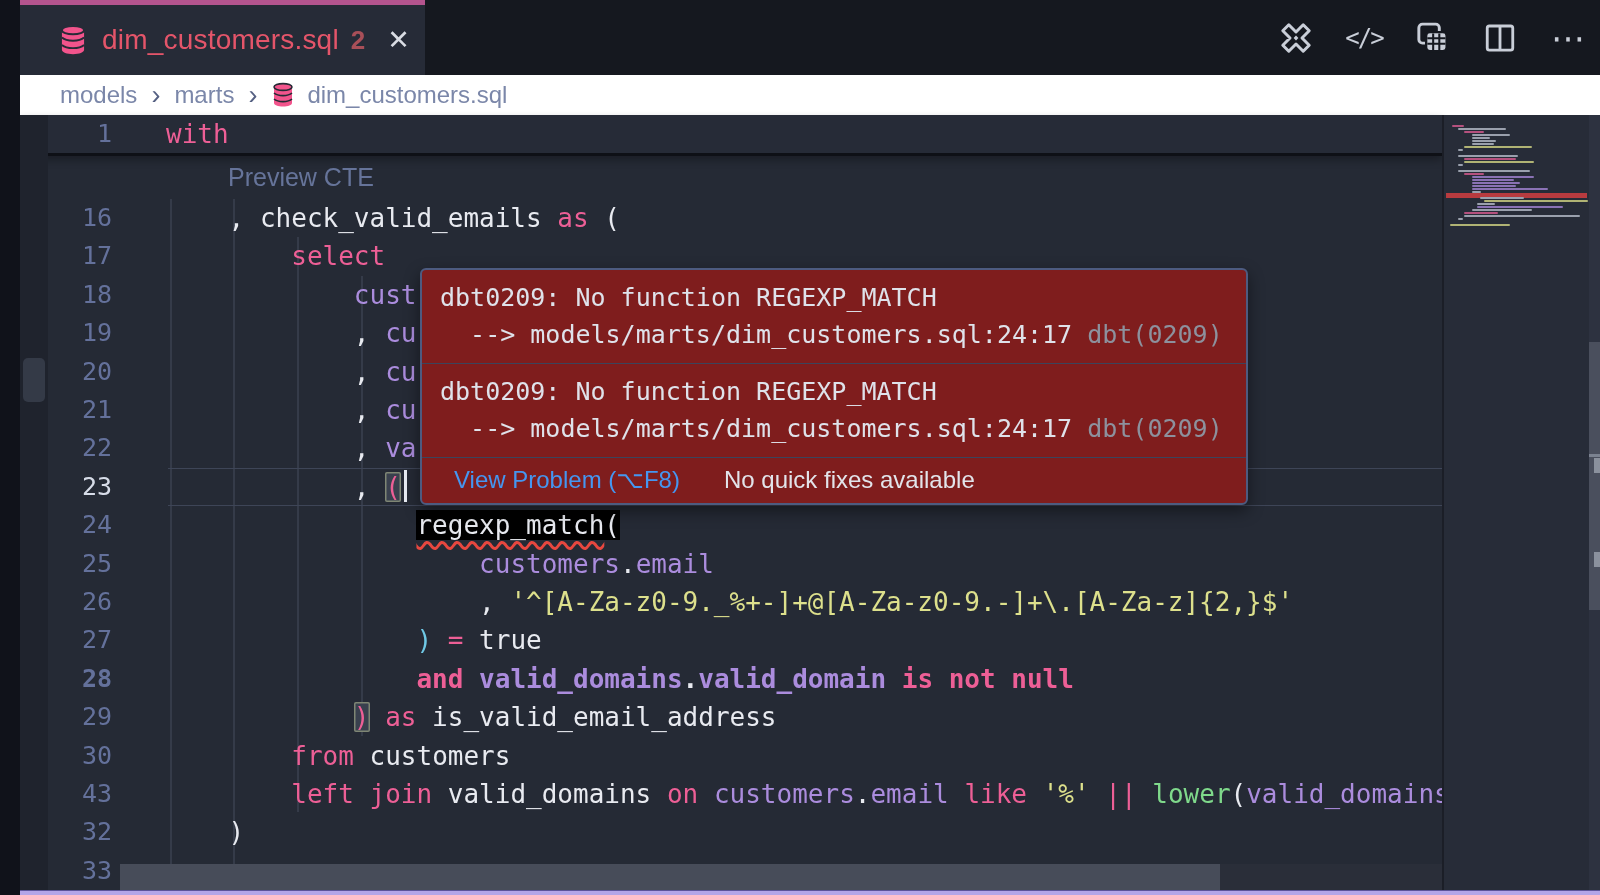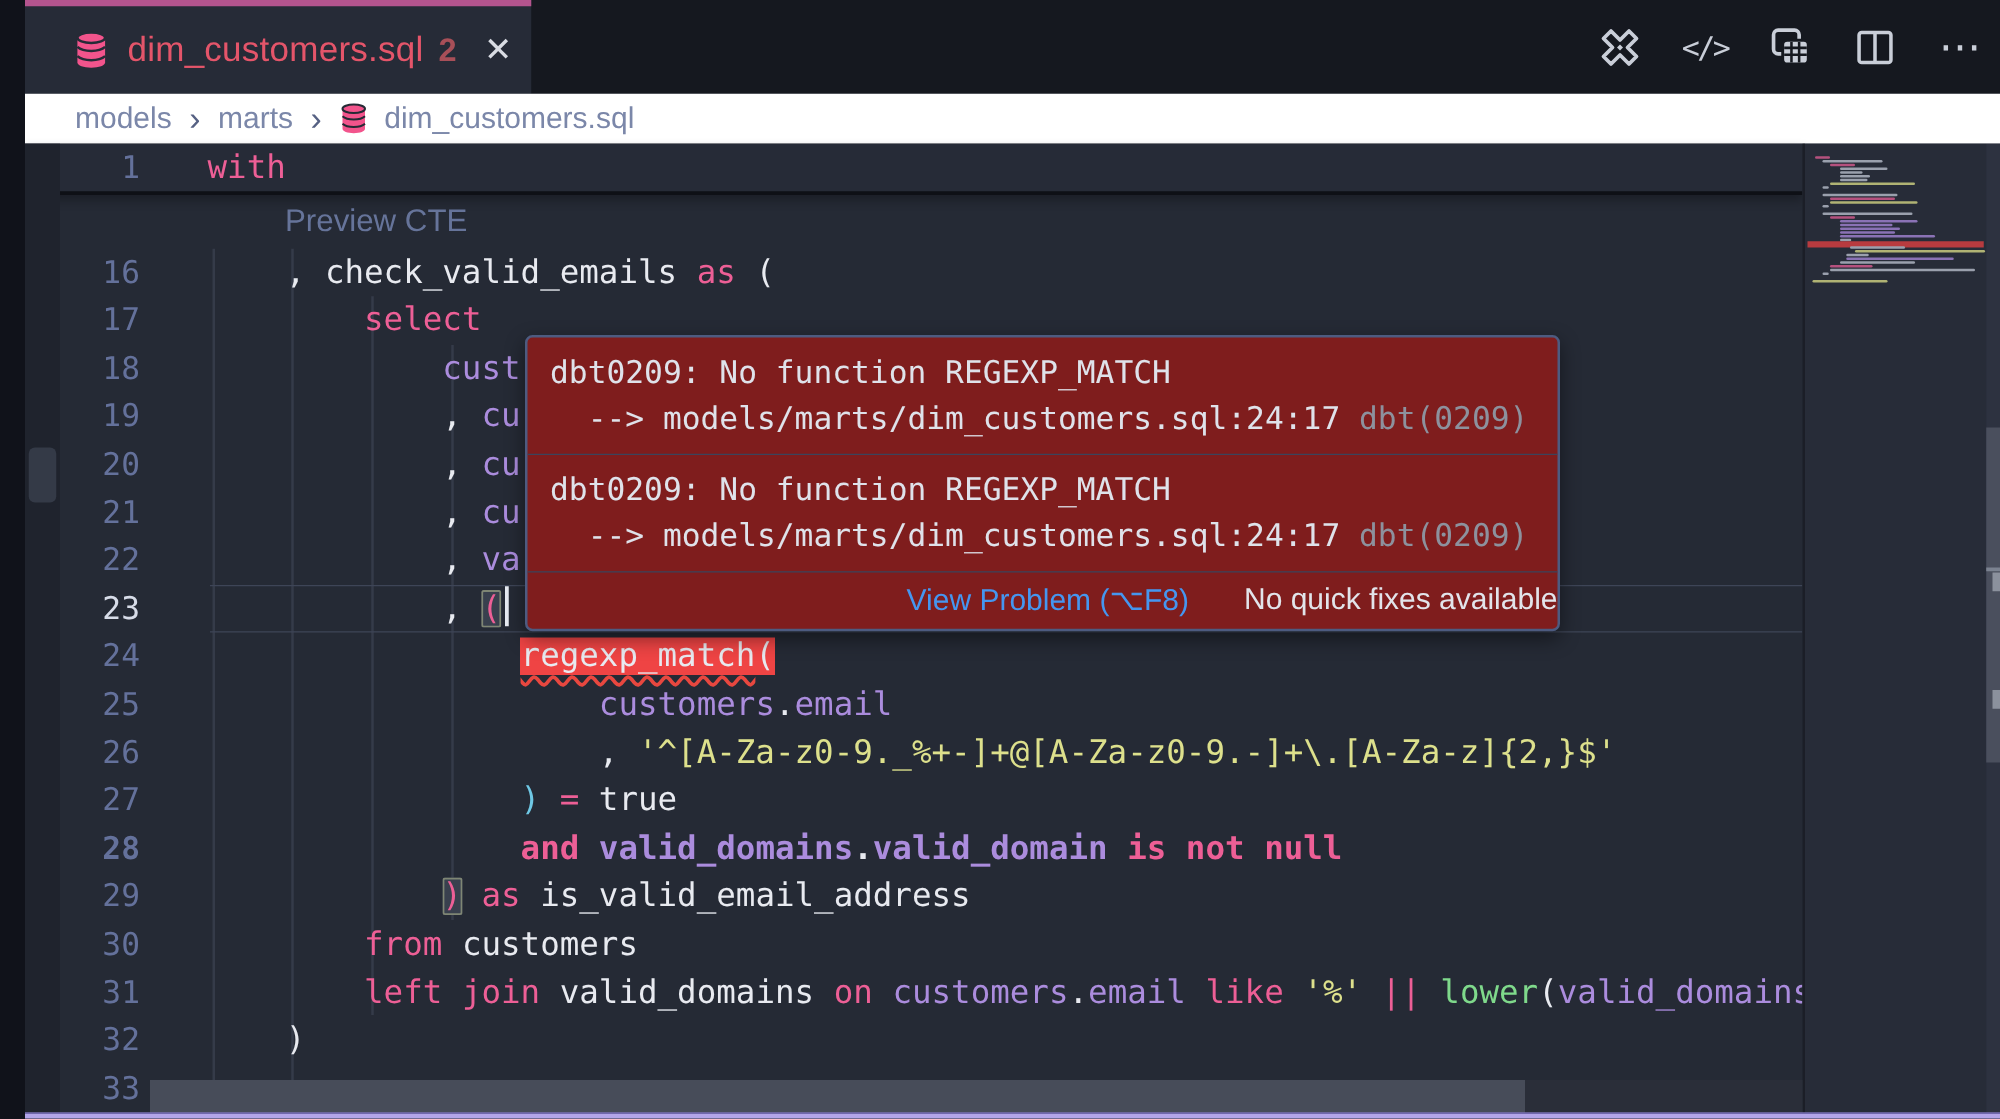--- a/index.html
+++ b/index.html
@@ -35,21 +35,21 @@
   .code-clip{position:absolute;left:0;top:0;width:1422px;height:780px;overflow:hidden;}
   .guide{position:absolute;width:1.5px;background:#353b49;}
   .line-row{position:absolute;left:0;width:1212px;height:38px;}
   .lnum{position:absolute;left:28px;top:0;width:64px;text-align:right;color:#64719b;
         font-family:"DejaVu Sans Mono",monospace;font-size:25px;line-height:38px;cursor:pointer;}
   .lnum.active{color:#d7dce8;}
   .ltxt{position:absolute;left:146px;top:0;white-space:pre;font-family:"DejaVu Sans Mono",monospace;
         font-size:26px;line-height:38px;}
   .c-kw{color:#ed5f96;} .c-fg{color:#e8eaf0;} .c-id{color:#ab8cdd;}
   .c-str{color:#dde08c;} .c-fn{color:#7fd98b;} .c-brc{color:#6fc8e5;}
-  .f-hl{background:#ef4444;}
+  .f-hl{background:#000000;}
   .f-box{box-shadow:inset 0 0 0 1.5px #7f8674;background:#39404e;border-radius:2px;}
   .f-sq{text-decoration:underline wavy #e8473f;text-decoration-thickness:2.5px;text-underline-offset:7px;}
   .cursor{display:inline-block;width:3px;height:32px;background:#e7ebf2;vertical-align:-6px;margin-left:3px;}
   .current-line{position:absolute;left:148px;width:1274px;height:38px;box-sizing:border-box;
         border-top:1.5px solid #3e4557;border-bottom:1.5px solid #3e4557;}
 
   .codelens{position:absolute;left:208px;top:48px;color:#66749a;font-size:25px;cursor:pointer;}
 
   .sticky{position:absolute;left:0;top:0;width:1422px;height:38px;background:#262b37;z-index:30;
         border-bottom:3px solid #0e1016;box-shadow:0 4px 8px rgba(0,0,0,.3);}
@@ -70,21 +70,21 @@
 
   
   .popup{position:absolute;left:400px;top:153px;width:828px;height:237px;background:#7f1d1d;
         border:2px solid #4d5b80;border-radius:6px;box-sizing:border-box;z-index:50;
         box-shadow:0 6px 16px rgba(0,0,0,.45);overflow:hidden;}
   .pp-entry{padding:9px 18px 10px 18px;}
   .pp-msg{font-family:"DejaVu Sans Mono",monospace;font-size:25px;line-height:37px;color:#dfe2ea;white-space:pre;}
   .pp-loc{font-family:"DejaVu Sans Mono",monospace;font-size:25px;line-height:37px;color:#dfe2ea;white-space:pre;}
   .pp-code{color:#8d919d;}
   .pp-div{height:0;border-top:1.5px solid #3b445c;}
-  .pp-footer{display:flex;align-items:center;height:44px;padding-left:32px;border-top:1.5px solid #3b445c;justify-content:flex-end;}
+  .pp-footer{display:flex;align-items:center;height:44px;padding-left:32px;border-top:1.5px solid #3b445c;}
   .pp-link{color:#4596f0;font-size:24px;cursor:pointer;}
   .pp-note{color:#e2e4ea;font-size:24px;margin-left:44px;}
 
   .dbicon svg{display:block;}
 </style>
 </head>
 <body>
 
 <div class="app">
 
@@ -209,21 +209,21 @@
           </div>
           <div class="line-row" style="top: 583.2px;">
             <span class="lnum">29</span>
             <span class="ltxt"><span class="c-fg">            </span><span class="c-kw f-box">)</span><span class="c-fg"> </span><span class="c-kw">as</span><span class="c-fg"> is_valid_email_address</span></span>
           </div>
           <div class="line-row" style="top: 621.6px;">
             <span class="lnum">30</span>
             <span class="ltxt"><span class="c-fg">        </span><span class="c-kw">from</span><span class="c-fg"> customers</span></span>
           </div>
           <div class="line-row" style="top: 660px;">
-            <span class="lnum">31</span>
+            <span class="lnum">43</span>
             <span class="ltxt"><span class="c-fg">        </span><span class="c-kw">left join</span><span class="c-fg"> valid_domains </span><span class="c-kw">on</span><span class="c-fg"> </span><span class="c-id">customers</span><span class="c-fg">.</span><span class="c-id">email</span><span class="c-fg"> </span><span class="c-kw">like</span><span class="c-fg"> </span><span class="c-str">'%'</span><span class="c-fg"> </span><span class="c-kw">||</span><span class="c-fg"> </span><span class="c-fn">lower</span><span class="c-fg">(</span><span class="c-id">valid_domains</span></span>
           </div>
           <div class="line-row" style="top: 698.4px;">
             <span class="lnum">32</span>
             <span class="ltxt"><span class="c-fg">    )</span></span>
           </div>
           <div class="line-row" style="top: 736.8px;">
             <span class="lnum">33</span>
             <span class="ltxt"></span>
           </div>

